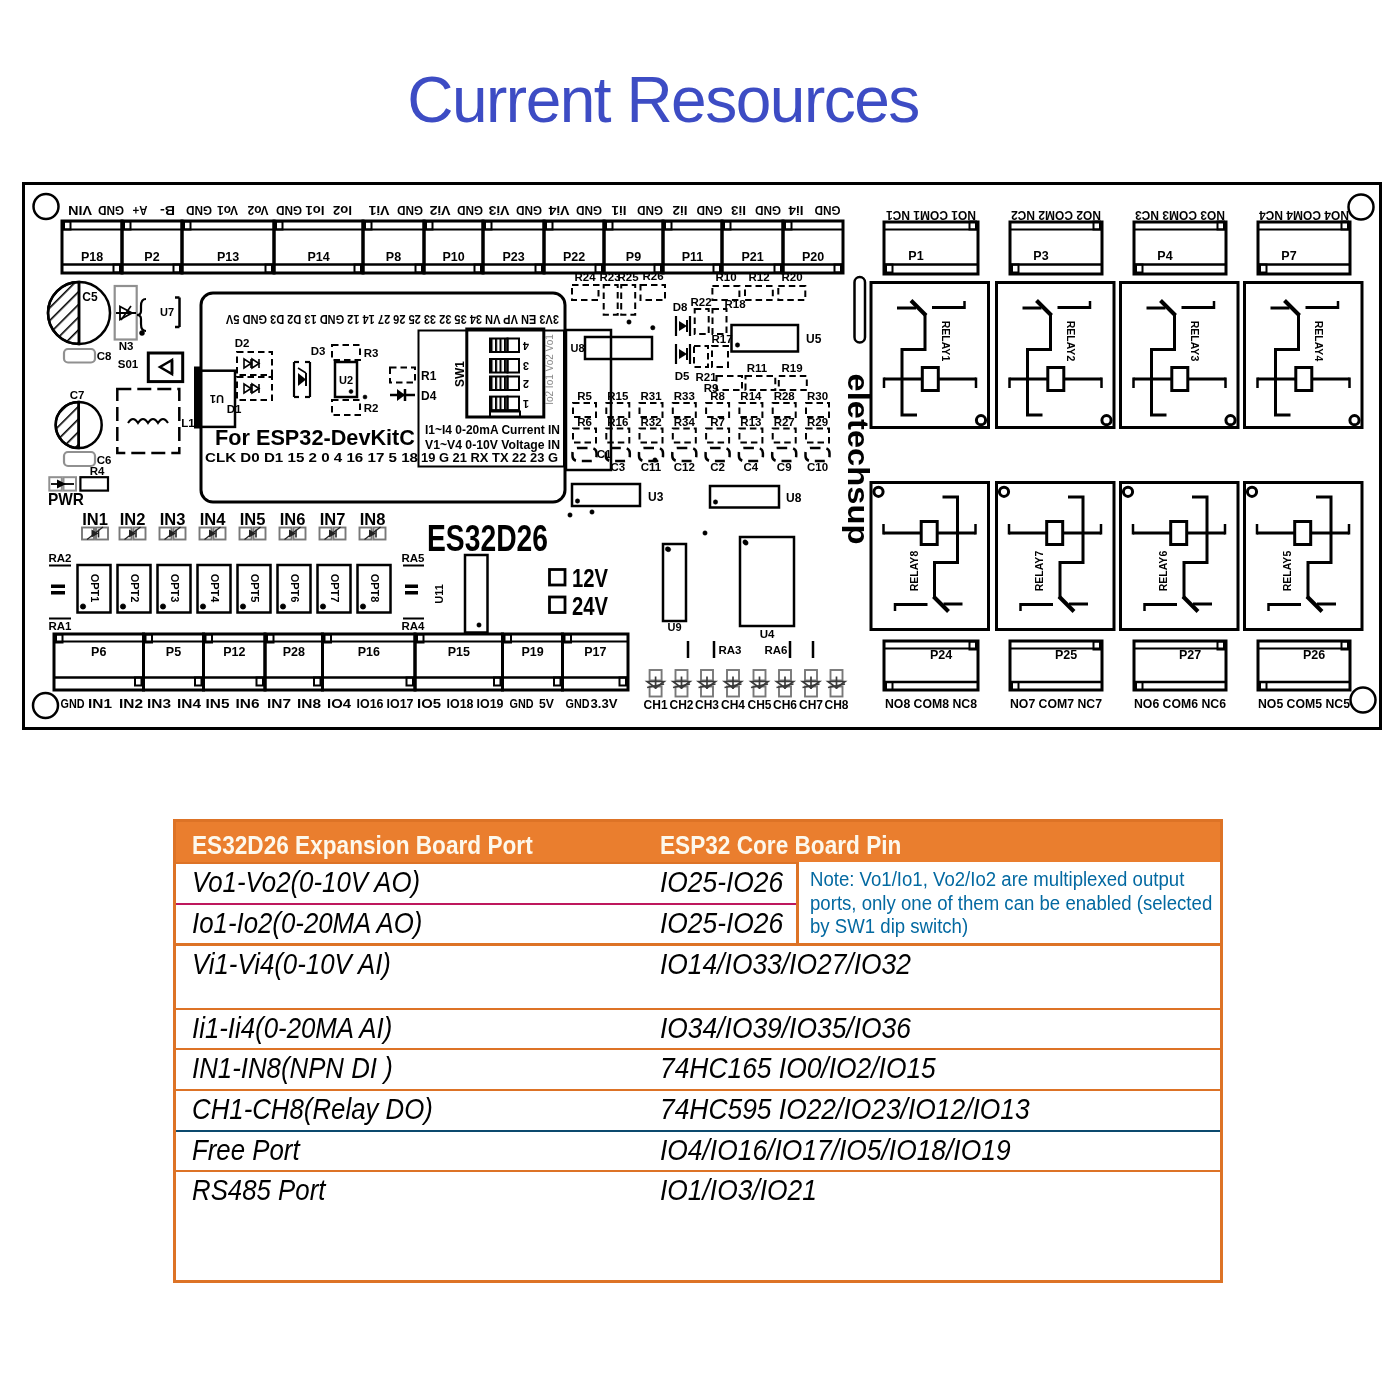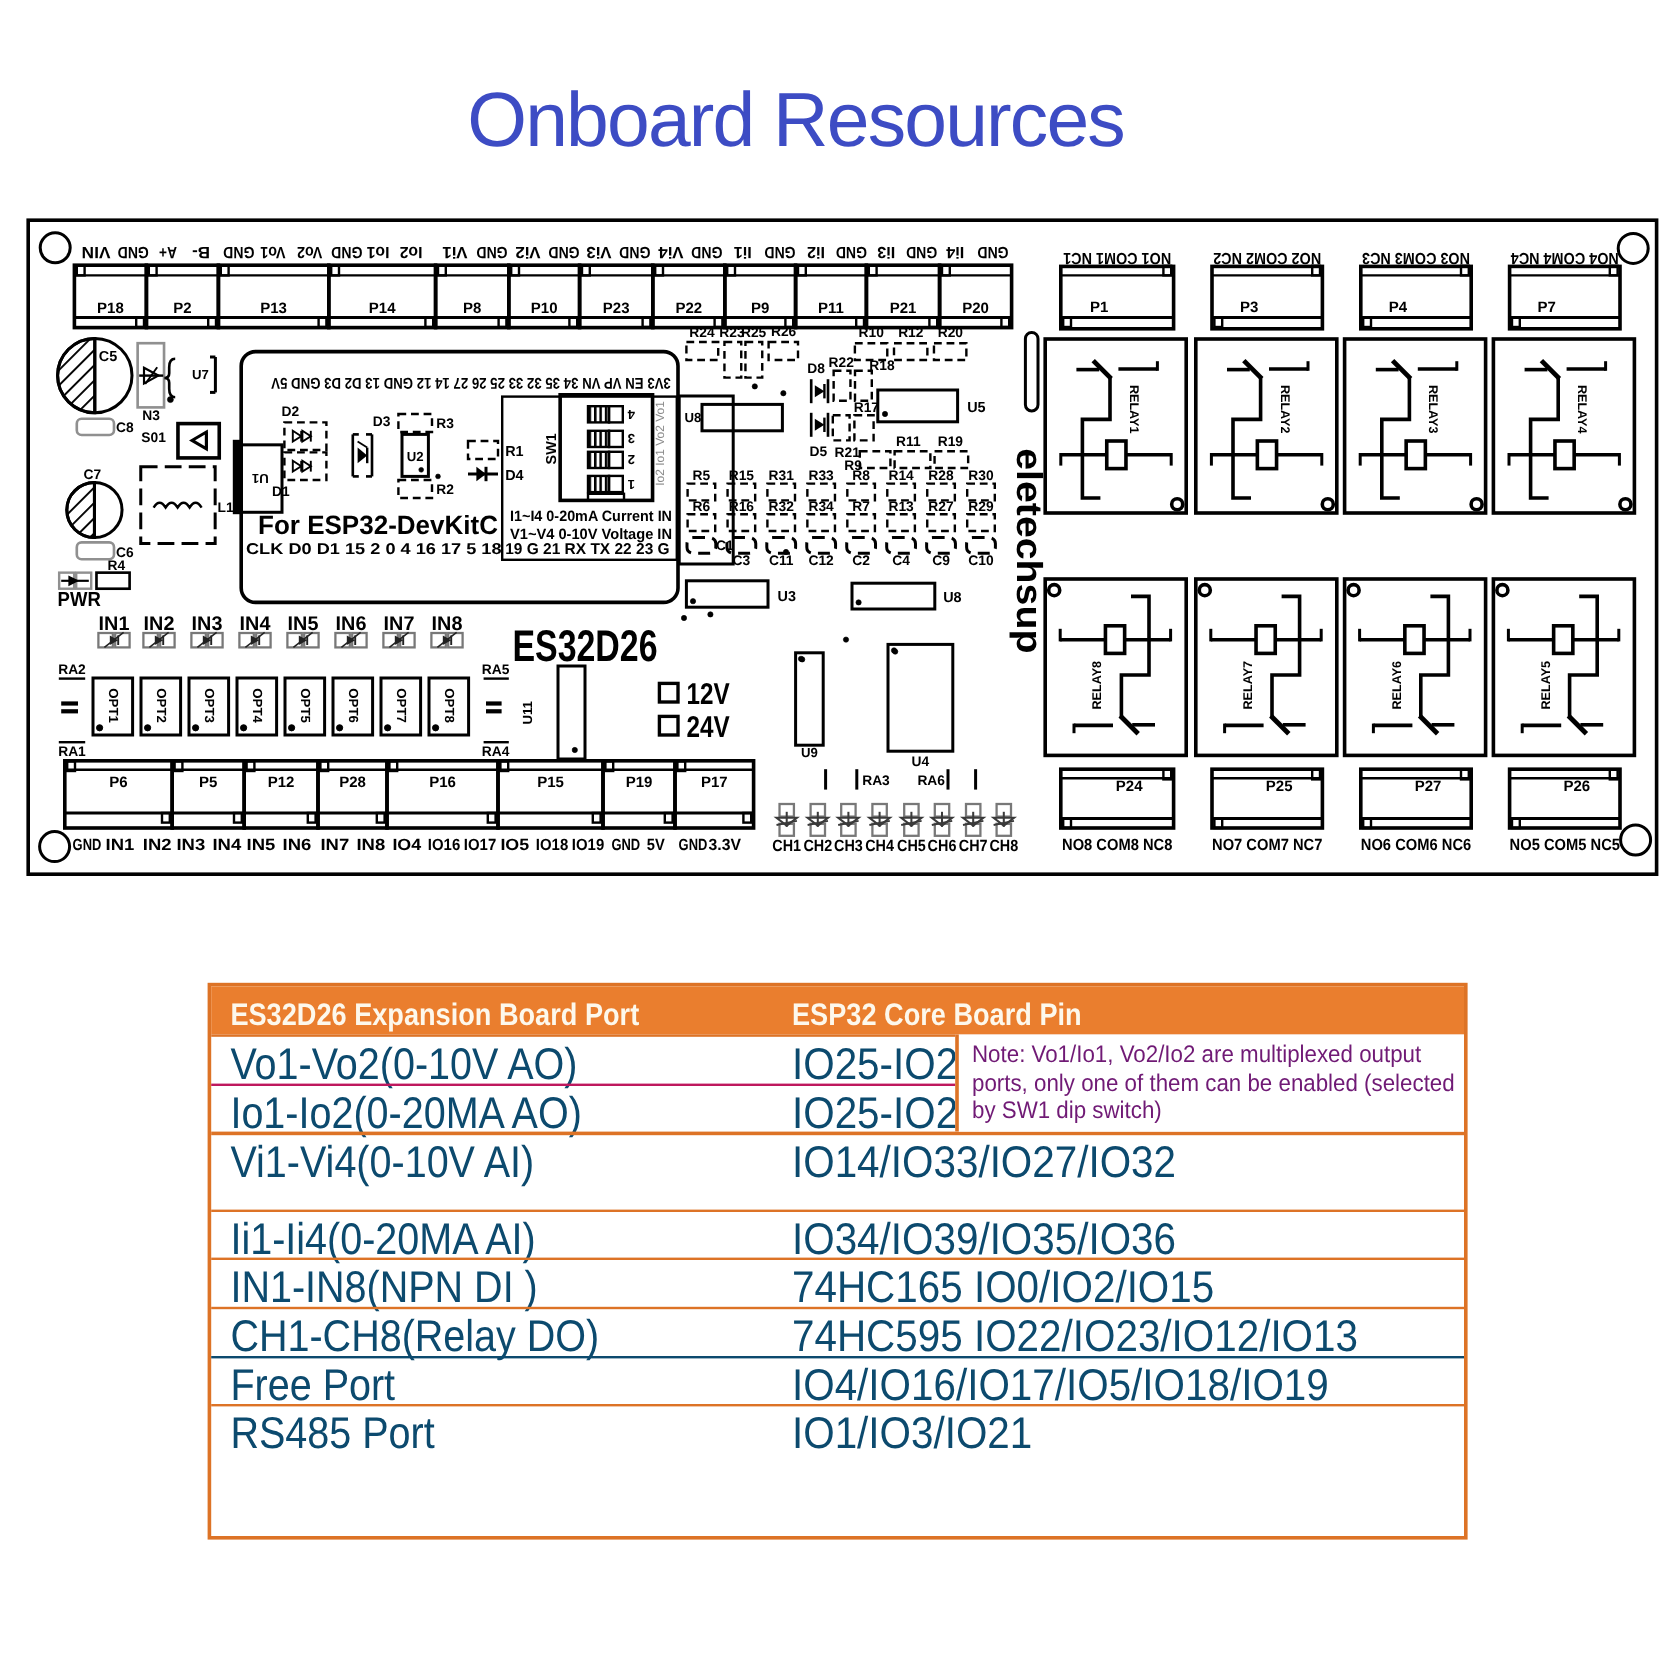--- a/index.html
+++ b/index.html
@@ -7,33 +7,33 @@
 #page { position:relative; width:1400px; height:1400px; overflow:hidden; }
 #title { position:absolute; left:0; top:63px; width:1326px; text-align:center;
   font-size:64px; color:#3d4cc4; letter-spacing:-1.5px; }
 #board { position:absolute; left:0; top:0; }
 #tbl { position:absolute; left:173px; top:819px; width:1050px; height:464px;
   border:3px solid #dd7326; background:#fff; }
 #thead { height:40px; background:#ea7e2e; color:#fdf8ec; font-size:26px; font-weight:bold;
   position:relative; }
 #thead .h1 { position:absolute; left:16px; top:8px; transform:scaleX(0.87); transform-origin:0 0; white-space:nowrap; }
 #thead .h2 { position:absolute; left:484px; top:8px; transform:scaleX(0.87); transform-origin:0 0; white-space:nowrap; }
-.trow { height:40.6px; position:relative; font-size:37px; color:#0c4a6e; }
+.trow { height:40.6px; position:relative; font-size:29px; color:#000000;font-style:italic; }
 .trow:first-of-type { border-top:none !important; }
 .trow .c1 { position:absolute; left:16px; top:2px; transform:scaleX(0.89); transform-origin:0 0; white-space:nowrap; }
 .trow .c2 { position:absolute; left:484px; top:2px; transform:scaleX(0.91); transform-origin:0 0; white-space:nowrap; }
 #note { position:absolute; left:620px; top:40px; width:424px; height:81px; background:#fff;
-  border-left:3px solid #dd7326; color:#701a75; font-size:20px; line-height:23.5px;
+  border-left:3px solid #dd7326; color:#0369a1; font-size:20px; line-height:23.5px;
   padding:6px 0 0 11px; }
 #note div { white-space:nowrap; transform:scaleX(0.93); transform-origin:0 0; }
 </style>
 </head>
 <body>
 <div id="page">
-  <div id="title">Onboard Resources</div>
+  <div id="title">Current Resources</div>
   <svg id="board" width="1400" height="1400" viewBox="0 0 1400 1400">
     <defs>
       <pattern id="hatch" patternUnits="userSpaceOnUse" width="9" height="9" patternTransform="rotate(45)">
         <rect width="9" height="9" fill="#fff"></rect>
         <line x1="0" y1="0" x2="0" y2="9" stroke="#000" stroke-width="3.2"></line>
       </pattern>
       <pattern id="vstripe" patternUnits="userSpaceOnUse" width="4.5" height="4.5">
         <rect width="4.5" height="4.5" fill="#fff"></rect>
         <line x1="1" y1="0" x2="1" y2="4.5" stroke="#000" stroke-width="2.2"></line>
       </pattern>

